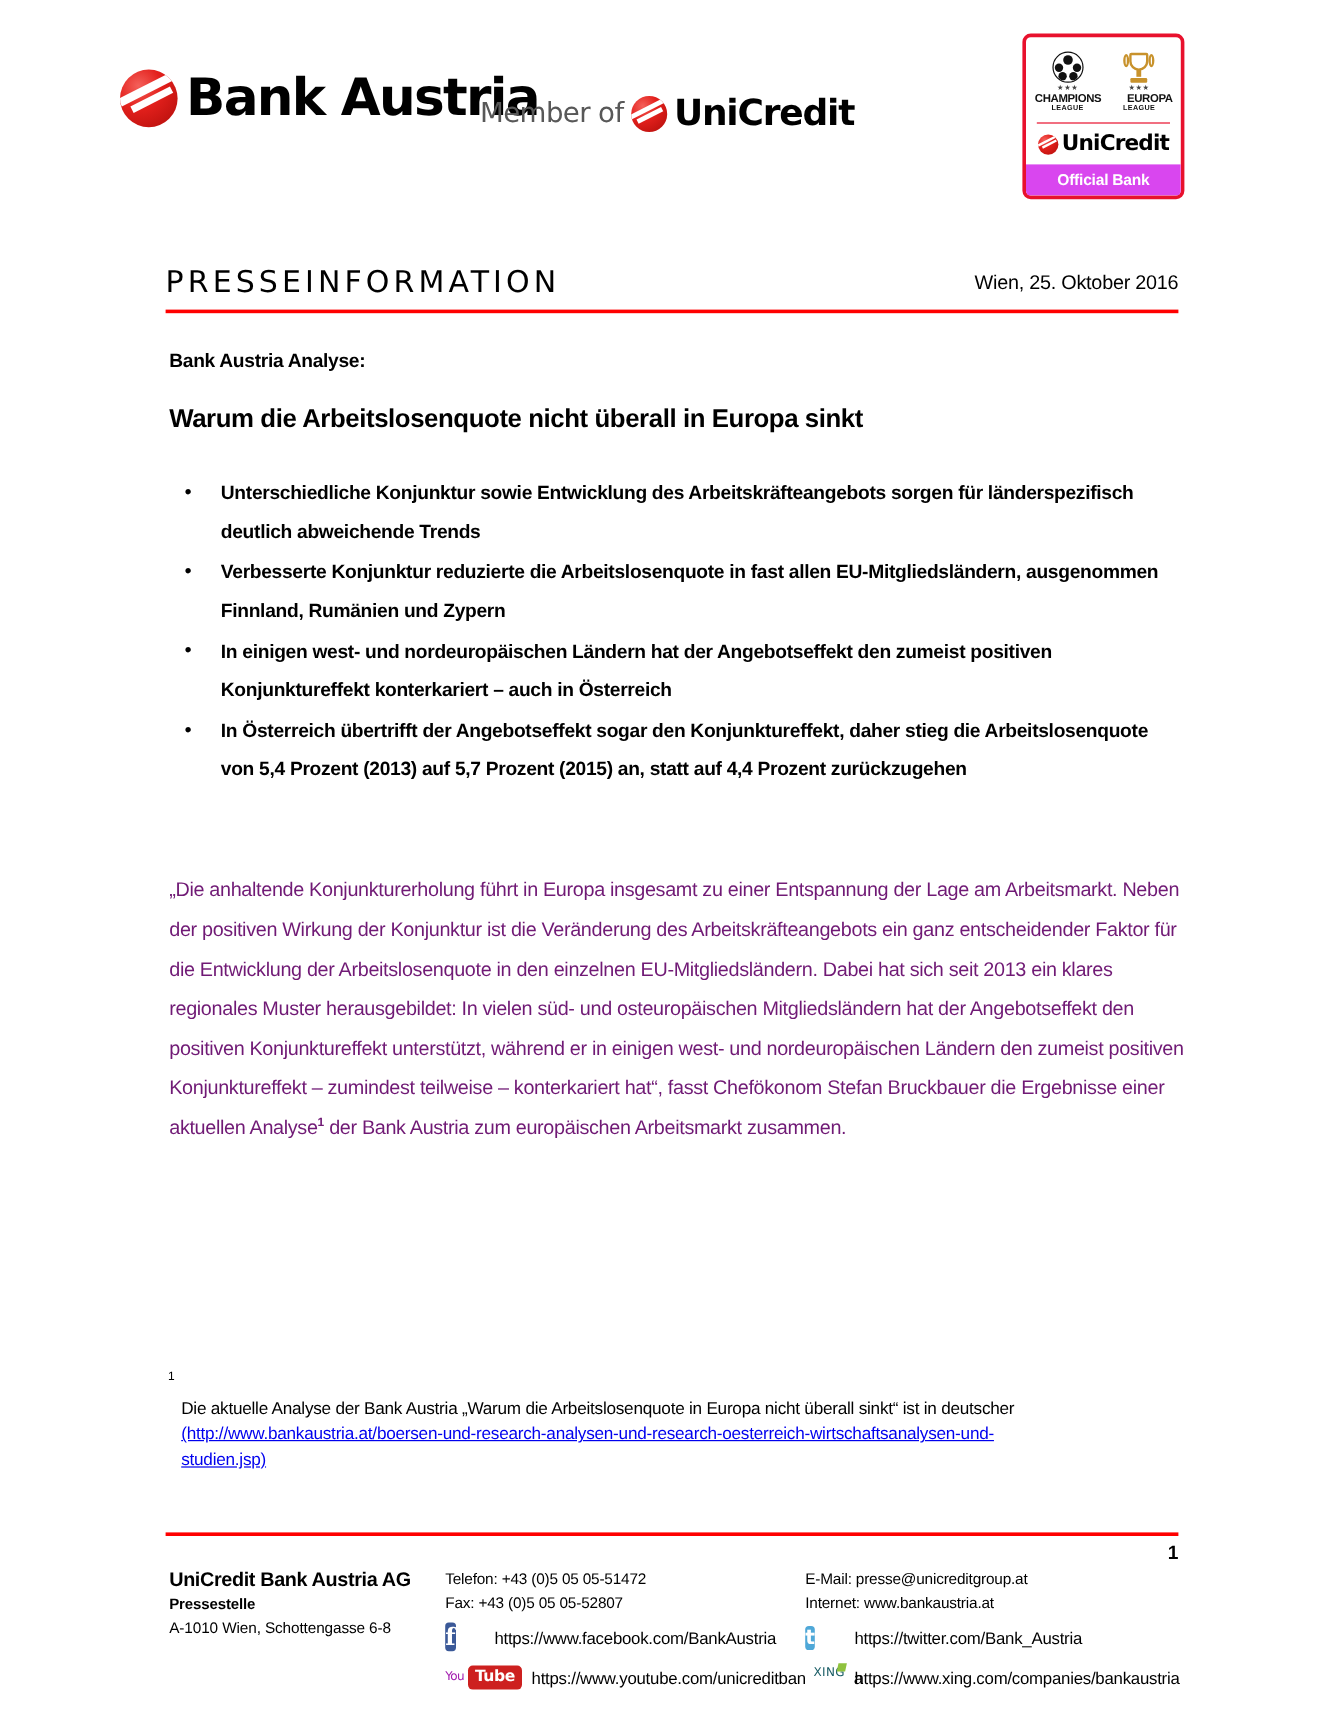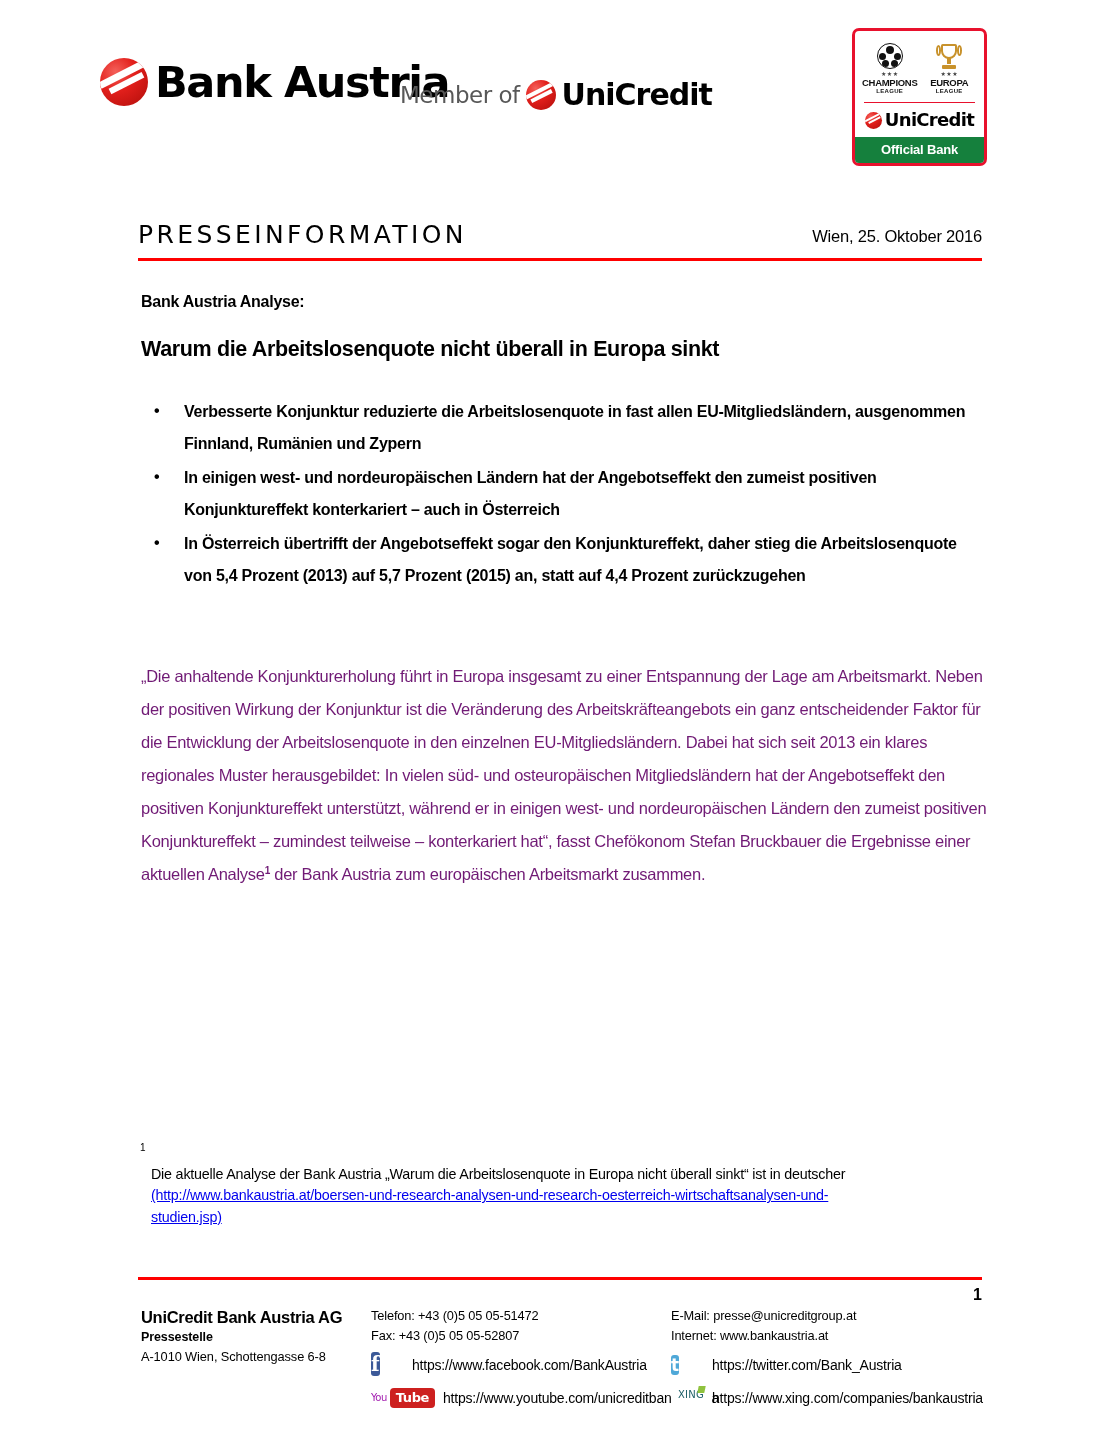--- a/index.html
+++ b/index.html
@@ -166,20 +166,21 @@
     color: #444;
     line-height: 1;
     margin-bottom: 1px;
   }
   .comp-name {
     font-size: 9.5px;
     font-weight: bold;
     letter-spacing: -0.3px;
     line-height: 1.05;
     color: #111;
+    text-align: right;
   }
   .comp-sub {
     font-size: 6px;
     font-weight: bold;
     letter-spacing: 0.3px;
     color: #111;
     line-height: 1.2;
   }
 
   .uefa-divider {
@@ -189,21 +190,21 @@
   }
   .uefa-mid {
     height: 34px;
     display: flex; align-items: center; justify-content: center;
     gap: 3px;
   }
   .uefa-mid .uc-mark { width: 17px; height: 17px; }
   .uefa-mid .uc-wordmark { font-size: 18px; letter-spacing: -0.7px; }
 
   .uefa-bottom {
-    background: #15803d;
+    background: #d946ef;
     color: #ffffff;
     text-align: center;
     font-size: 13px;
     font-weight: bold;
     padding: 5px 0 6px;
     letter-spacing: -0.2px;
   }
 
   
   .press-header {
@@ -504,20 +505,21 @@
   </div>
   <div class="rule-red rule-top"></div>
 
   <div class="content">
 
     <div class="kicker">Bank Austria Analyse:</div>
 
     <h1 class="headline">Warum die Arbeitslosenquote nicht überall in Europa sinkt</h1>
 
     <ul class="bullets">
+      <li>Unterschiedliche Konjunktur sowie Entwicklung des Arbeitskräfteangebots sorgen für länderspezifisch deutlich abweichende Trends</li>
       <li>Verbesserte Konjunktur reduzierte die Arbeitslosenquote in fast allen EU-Mitgliedsländern, ausgenommen Finnland, Rumänien und Zypern</li>
       <li>In einigen west- und nordeuropäischen Ländern hat der Angebotseffekt den zumeist positiven Konjunktureffekt konterkariert – auch in Österreich</li>
       <li>In Österreich übertrifft der Angebotseffekt sogar den Konjunktureffekt, daher stieg die Arbeitslosenquote von 5,4 Prozent (2013) auf 5,7 Prozent (2015) an, statt auf 4,4 Prozent zurückzugehen</li>
     </ul>
 
     <p class="body-para">
       <span>„Die anhaltende Konjunkturerholung führt in Europa insgesamt zu einer Entspannung der Lage am Arbeitsmarkt. Neben der positiven Wirkung der Konjunktur ist die Veränderung des Arbeitskräfteangebots ein ganz entscheidender Faktor für die Entwicklung der Arbeitslosenquote in den einzelnen EU-Mitgliedsländern. Dabei hat sich seit 2013 ein klares regionales Muster herausgebildet: In vielen süd- und osteuropäischen Mitgliedsländern hat der Angebotseffekt den positiven Konjunktureffekt unterstützt, während er in einigen west- und nordeuropäischen Ländern den zumeist positiven Konjunktureffekt – zumindest teilweise – konterkariert hat“, fasst Chefökonom Stefan Bruckbauer die Ergebnisse einer aktuellen Analyse</span><sup>1</sup><span> der Bank Austria zum europäischen Arbeitsmarkt zusammen.</span>
     </p>
   </div>
 

